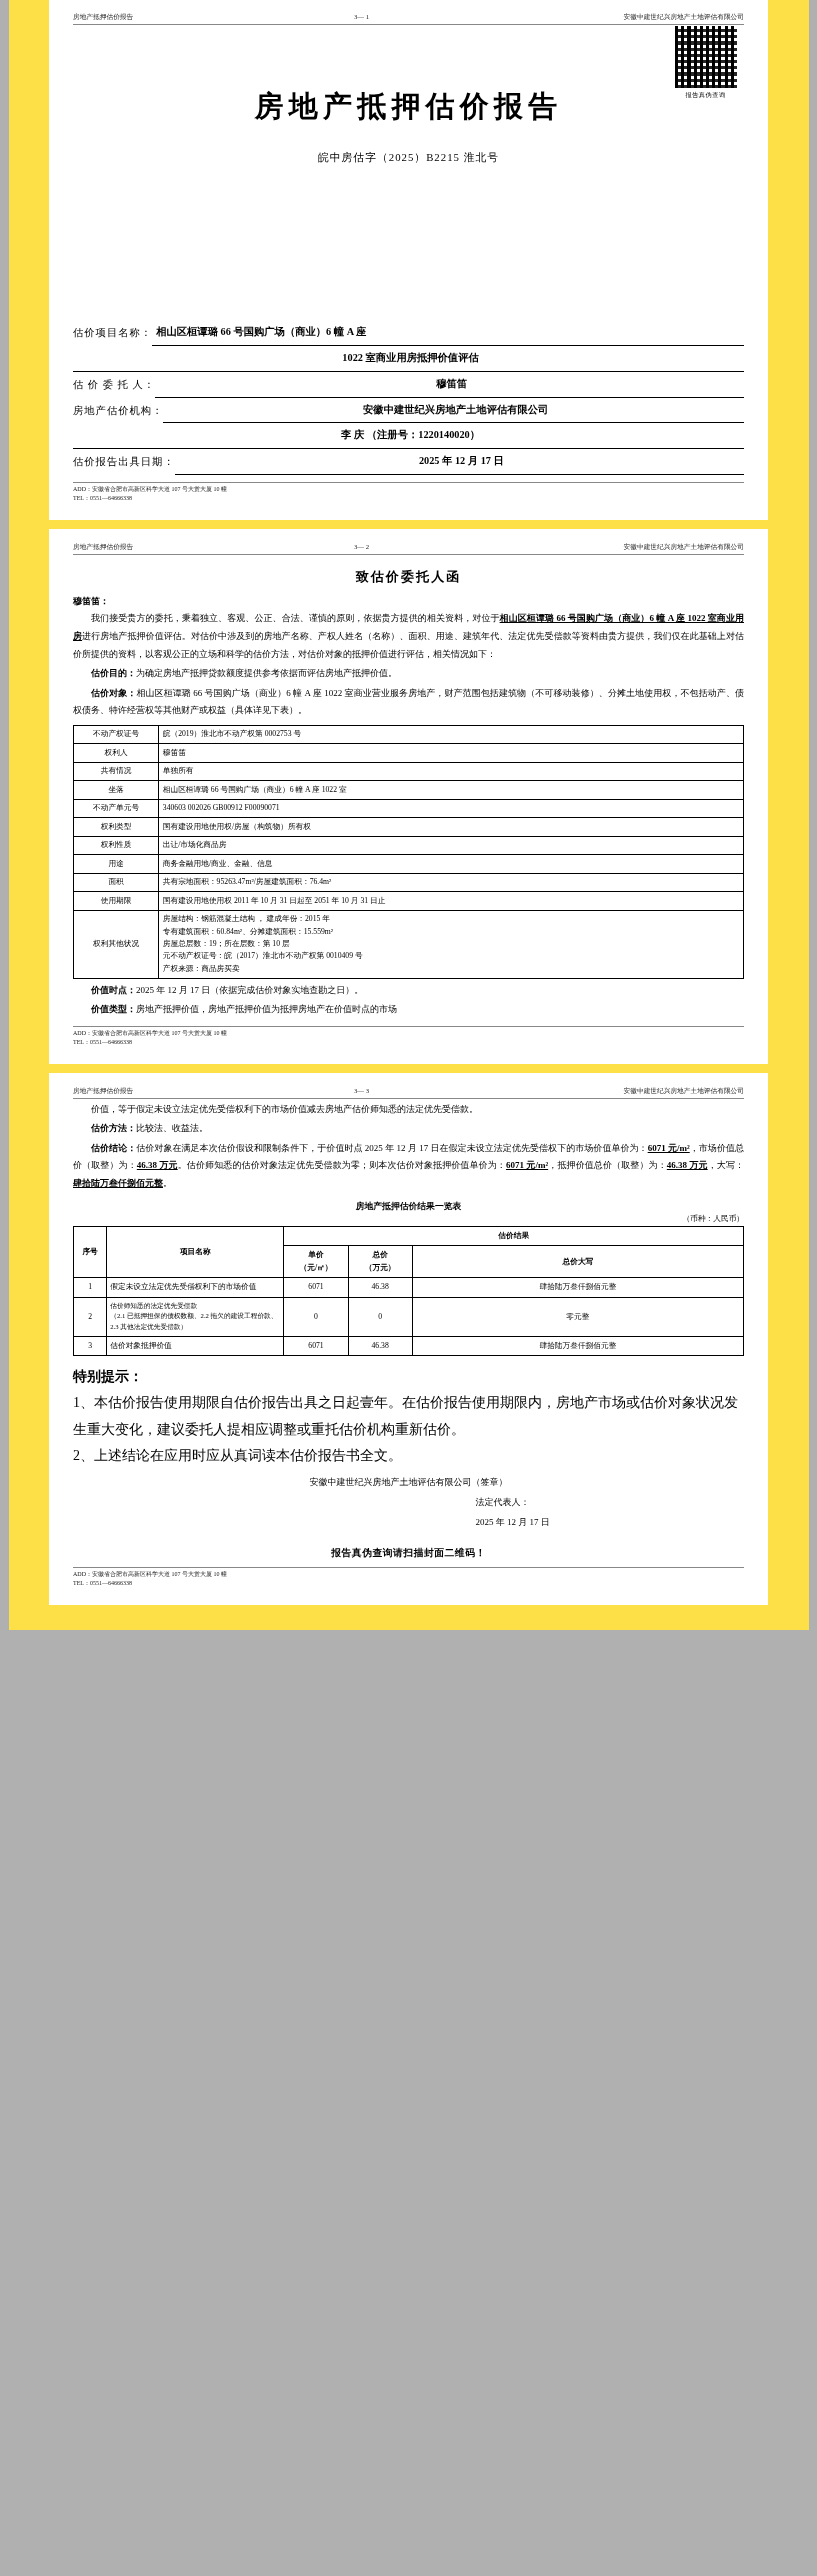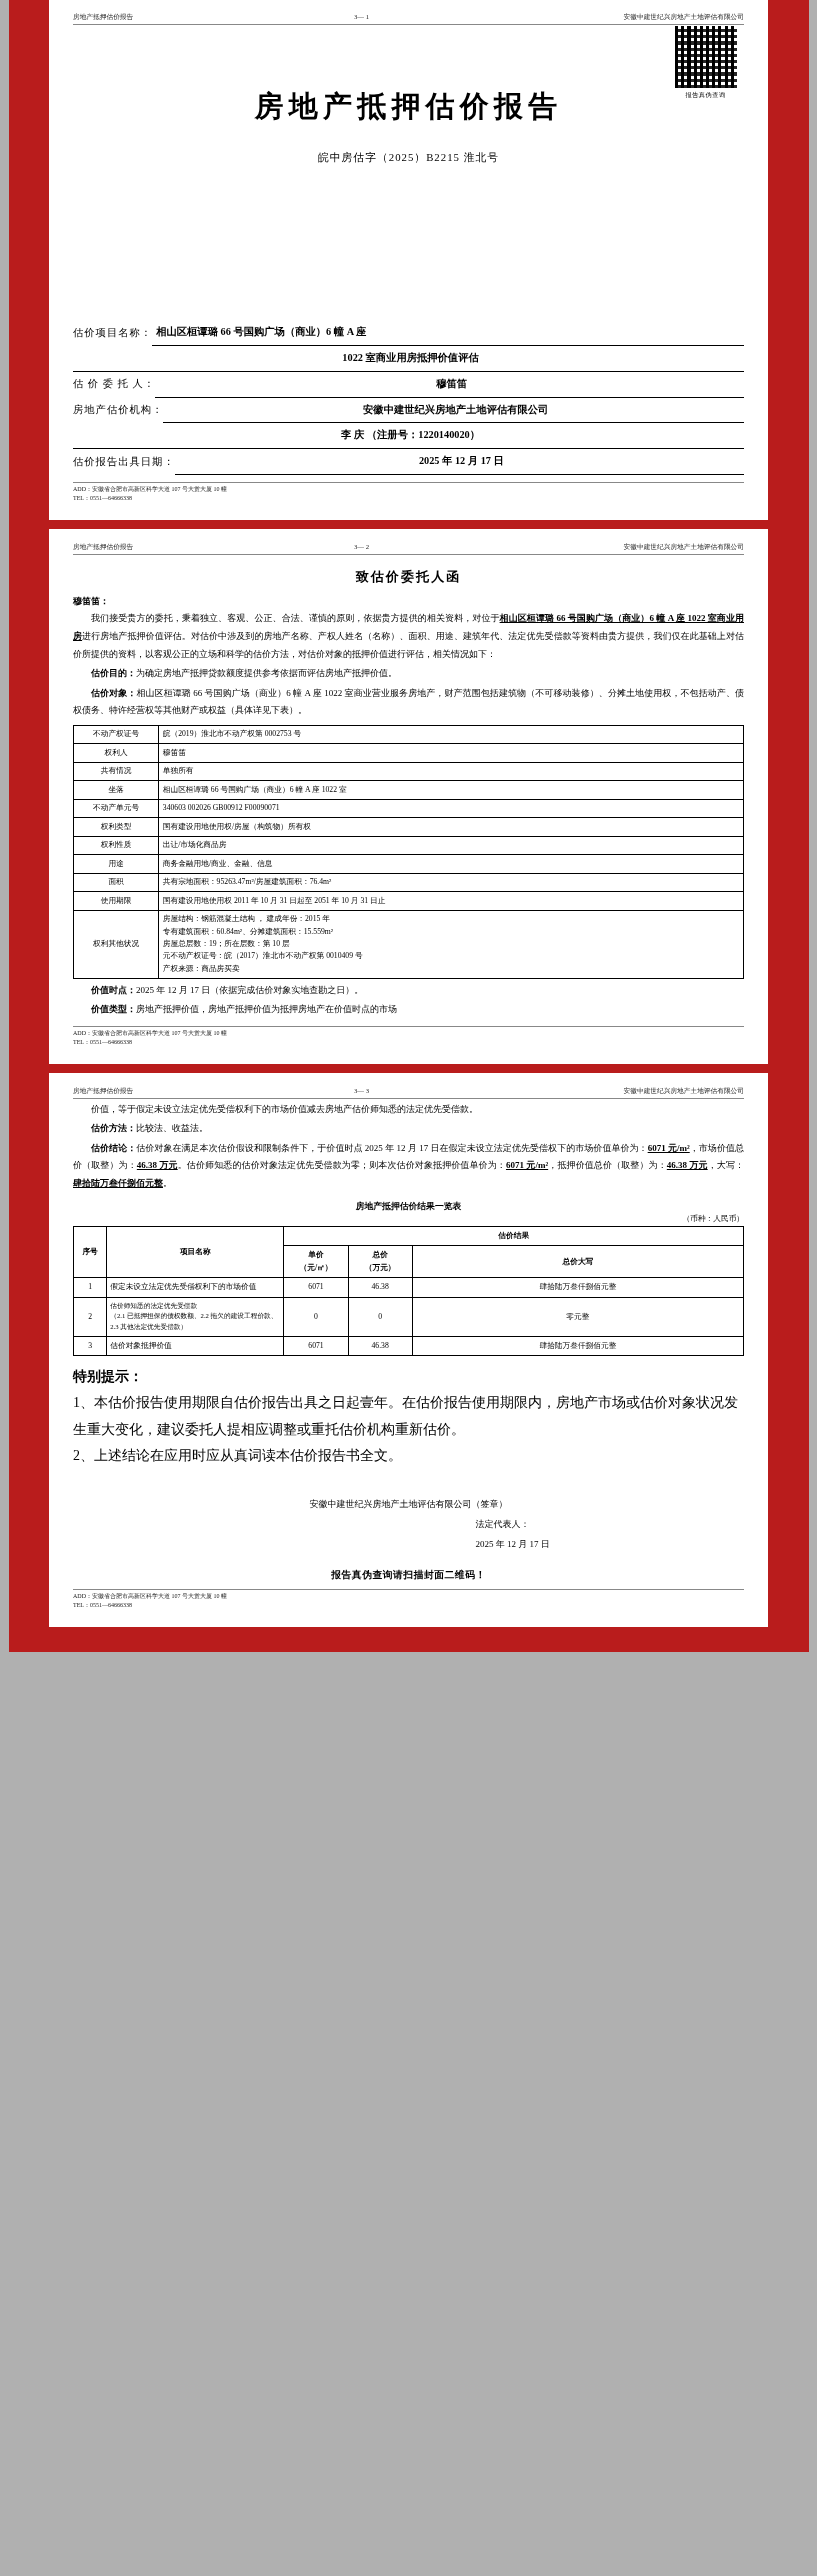--- a/index.html
+++ b/index.html
@@ -1,50 +1,50 @@
 <!DOCTYPE html>
 <html style="font-size:8.2px"><head>
 <meta charset="utf-8">
 <style>
   html,body{margin:0;padding:0;background:#b0b0b0;font-family:"Liberation Serif",serif;}
-  .page-wrap{width:800px;margin:0 auto;background:#b91c1c;padding:0 0 15.5px 0;}
+  .page-wrap{width:800px;margin:0 auto;background:#fde047;padding:0 0 15.5px 0;}
   .page{background:#fff;width:719px;margin:0 auto 9.3px auto;padding:13.4px 24px 17.5px 24px;box-sizing:border-box;position:relative;}
   .hdr{display:flex;justify-content:space-between;align-items:flex-start;font-size:6.7px;color:#222;border-bottom:0.5px solid #888;padding-bottom:2.1px;}
   .hdr .left{width:32%;}
   .hdr .mid{width:16%;text-align:center;}
   .hdr .right{width:46%;text-align:right;}
   .ftr{font-size:6px;color:#222;border-top:0.5px solid #888;padding-top:2.1px;margin-top:7.2px;line-height:1.45;}
   .qr-box{position:absolute;right:24px;top:26px;text-align:center;width:77px;}
   .qr{width:62px;height:62px;margin:0 auto;background:
      repeating-linear-gradient(90deg,#000 0 3.1px,#fff 3.1px 6.2px),
      repeating-linear-gradient(0deg,rgba(0,0,0,.85) 0 3.1px,rgba(255,255,255,0) 3.1px 6.2px);
      background-blend-mode:multiply;border:0;}
   .qr-cap{font-size:6.2px;margin-top:3.1px;letter-spacing:0.5px;}
   .big-title{text-align:center;font-size:29px;font-weight:bold;letter-spacing:5.2px;margin:62px 0 0 0;font-family:"Liberation Serif",serif;}
   .sub-no{text-align:center;font-size:10.8px;margin-top:24px;letter-spacing:1px;}
   .cover-block{margin-top:155px;font-size:10.3px;line-height:2.4;}
-  .crow{display:flex;align-items:center;}
+  .crow{display:flex;align-items:flex-end;}
   .clabel{white-space:nowrap;letter-spacing:1px;}
   .cval{flex:1;border-bottom:0.5px solid #000;padding-left:4.1px;text-align:center;font-weight:bold;}
   .cval.lead{text-align:left;}
   .cline2{border-bottom:0.5px solid #000;text-align:center;font-weight:bold;padding-left:4.1px;}
   .sec-title{text-align:center;font-size:13px;font-weight:bold;letter-spacing:2.1px;margin:13.4px 0 9.3px 0;}
   p.body{font-size:9px;line-height:1.95;text-indent:2em;margin:2px 0;text-align:justify;}
   .lead-name{font-size:9px;margin:7.2px 0 2.1px 0;font-weight:bold;}
   .u{ text-decoration:underline; }
   .b{font-weight:bold;}
   table.t{border-collapse:collapse;width:100%;font-size:7.7px;margin:5.2px 0 3.1px 0;}
   table.t td,table.t th{border:0.5px solid #000;padding:2.6px 3.6px;vertical-align:middle;line-height:1.6;}
   td.k{width:77px;text-align:center;}
   .res-title{text-align:center;font-size:8.8px;font-weight:bold;margin:8.2px 0 1px 0;}
   .res-cur{text-align:right;font-size:7.7px;margin-bottom:2.1px;}
   table.r{border-collapse:collapse;width:100%;font-size:7.7px;}
   table.r td,table.r th{border:0.5px solid #000;padding:3.1px;text-align:center;line-height:1.6;}
   .notes{font-size:14px;line-height:1.9;margin-top:7.2px;}
-  .sign{margin-top:25px;text-align:center;font-size:9px;line-height:2.2;}
+  .sign{margin-top:3px;text-align:center;font-size:9px;line-height:2.2;}
   .sign .l{text-align:left;}
   .final{text-align:center;font-size:9.8px;font-weight:bold;margin-top:14.4px;letter-spacing:0.5px;font-family:Liberation Mono, monospace;}
 </style>
 </head>
 <body>
 
 <div class="page-wrap">
 
   <div class="page">
     <div class="hdr">

